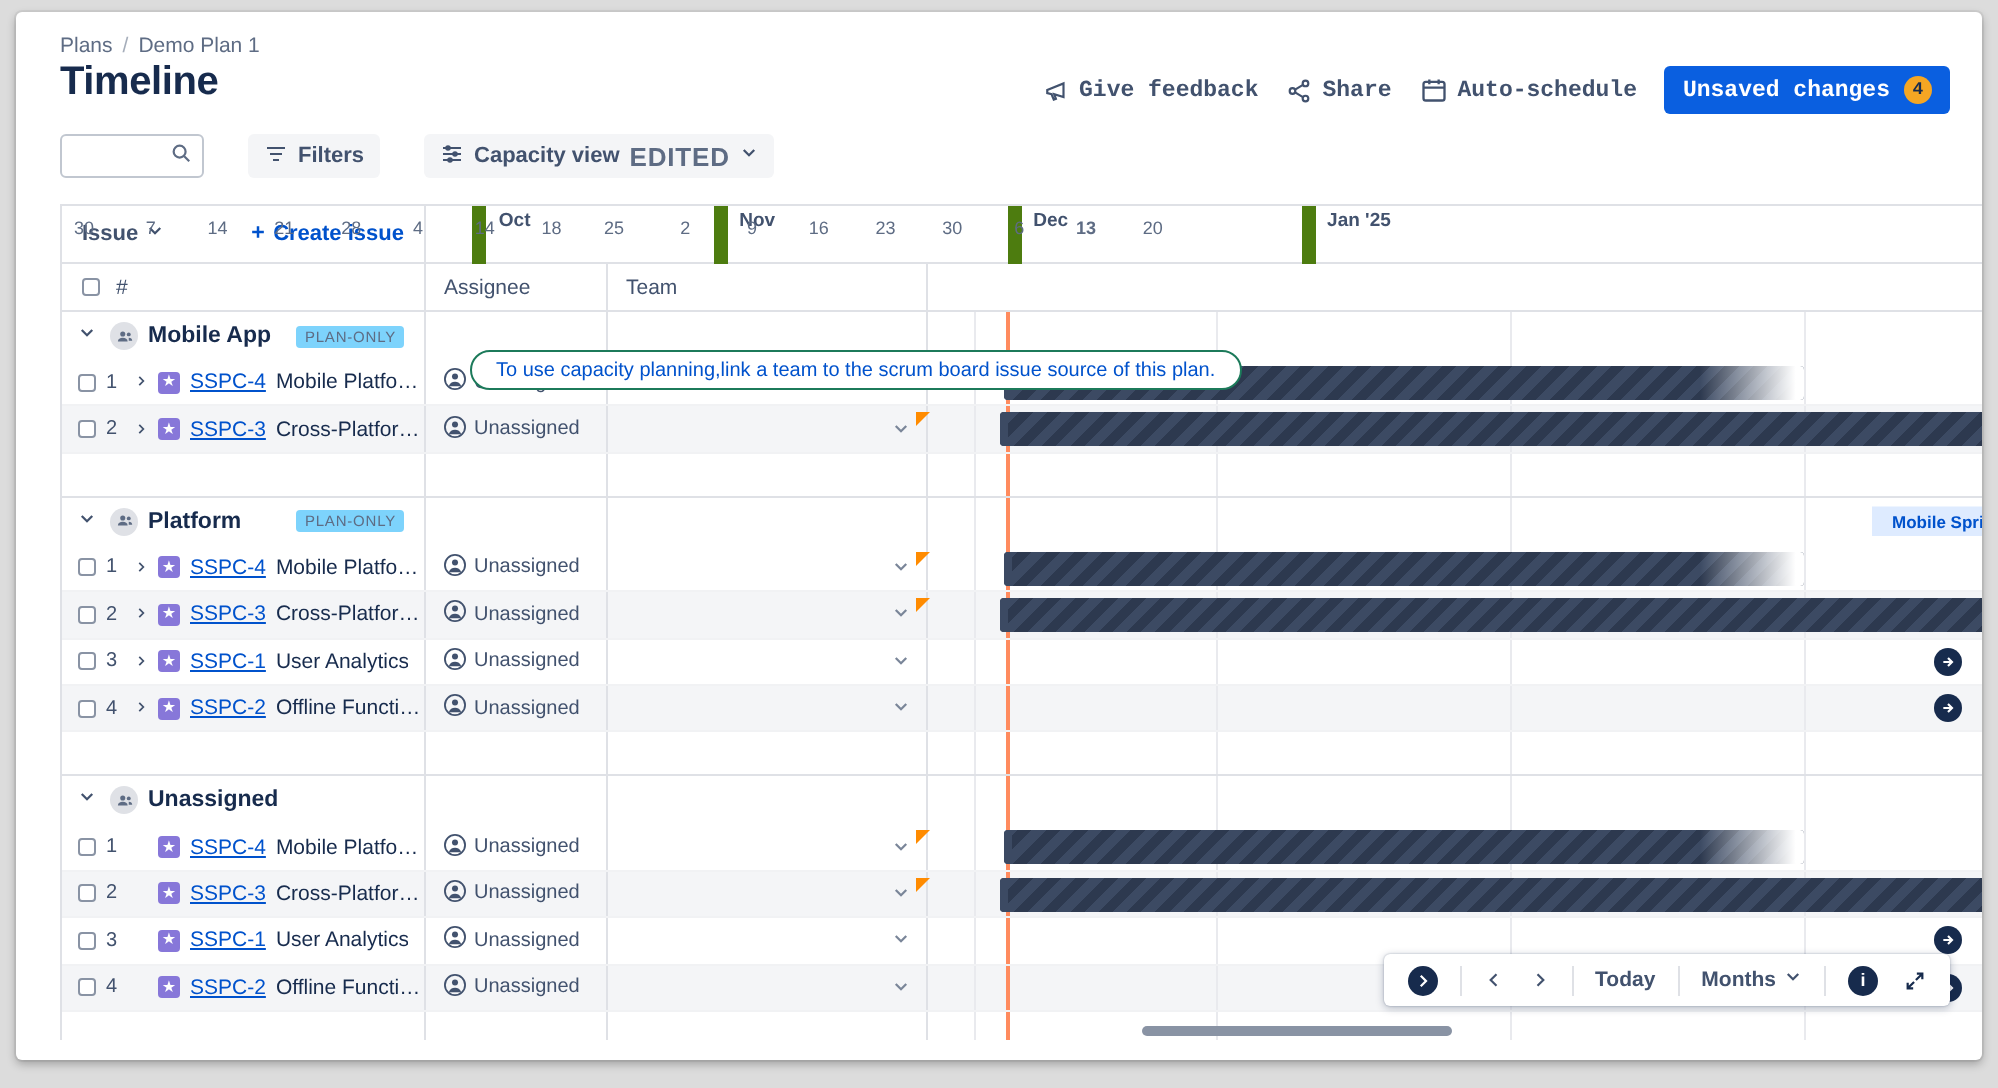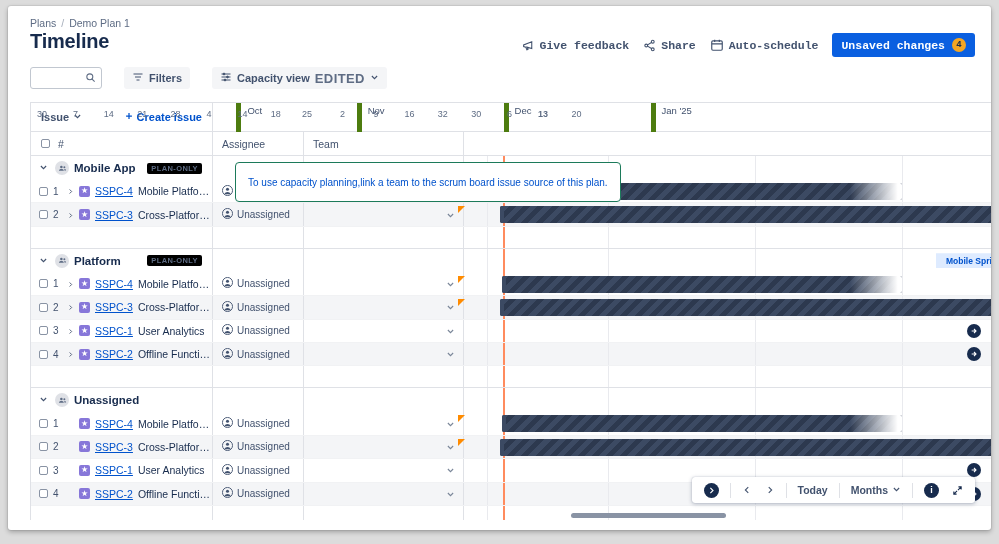--- a/index.html
+++ b/index.html
@@ -135,22 +135,22 @@
     width: 160px; border-left: 1px solid #dfe1e6;
     display: flex; align-items: center; padding-left: 9px;
     font-size: 10.5px; color: #42526e;
   }
   .sh-pad { flex: 1; border-left: 1px solid #dfe1e6; }
 
   
   .monthbar { position: absolute; left: 0; top: 0; right: 0; height: 29px; }
   .month {
     position: absolute; top: 0; height: 29px;
-    border-left: 5px solid #4d7c0f;
-    font-size: 9.5px; color: #42526e; font-weight: normal;
+    border-left: 7px solid #4d7c0f;
+    font-size: 9.5px; color: #42526e; font-weight: bold;
     padding: 2px 0 0 6px;
   }
   .weekbar { position: absolute; left: 0; top: 0; right: 0; height: 24px; }
   .week {
     position: absolute; top: 6px;
     font-size: 9px; color: #5e6c84; transform: translateX(-50%);
   }
 
   
   .body { position: relative; height: 365px; }
@@ -195,22 +195,22 @@
   }
   .isum { color: #172b4d; font-size: 10.5px; overflow: hidden; text-overflow: ellipsis; }
 
   .grp-icon {
     width: 14px; height: 14px; border-radius: 50%; background: #dfe1e6;
     display: flex; align-items: center; justify-content: center; flex: none;
   }
   .grp-name { font-size: 11.5px; font-weight: bold; color: #172b4d; }
   .tag-planonly {
     margin-left: auto; margin-right: 10px;
-    font-size: 7.5px; font-weight: bold; color: #5e6c84;
-    letter-spacing: .4px; background: #000000; border-radius: 2px; padding: 1px 4px;
+    font-size: 7.5px; font-weight: normal; color: #5e6c84;
+    letter-spacing: .4px; background: #7dd3fc; border-radius: 2px; padding: 1px 4px;
   }
 
   
   .gantt-bg { position: absolute; inset: 0; overflow: hidden; pointer-events: none; }
   .gl { position: absolute; top: 0; bottom: 0; width: 1px; background: #e9eaee; }
   .today-line { position: absolute; top: 0; bottom: 0; width: 1.5px; background: #ff8b5e; }
 
   .bar {
     position: absolute; height: 17px; top: 3px; border-radius: 2px;
     background-image: repeating-linear-gradient(-45deg,
@@ -412,21 +412,21 @@
             <div class="week" style="left: 77.8px;">14</div>
             <div class="week" style="left: 111.2px;">21</div>
             <div class="week" style="left: 144.6px;">28</div>
             <div class="week" style="left: 178px;">4</div>
             <div class="week" style="left: 211.4px;">14</div>
             <div class="week" style="left: 244.8px;">18</div>
             <div class="week" style="left: 276px;">25</div>
             <div class="week" style="left: 311.6px;">2</div>
             <div class="week" style="left: 345px;">9</div>
             <div class="week" style="left: 378.4px;">16</div>
-            <div class="week" style="left: 411.8px;">32</div>
+            <div class="week" style="left: 411.8px;">23</div>
             <div class="week" style="left: 445.2px;">30</div>
             <div class="week" style="left: 478.6px;">6</div>
             <div class="week" style="left: 512px; font-weight: bold;">13</div>
             <div class="week" style="left: 545.4px;">20</div>
           </div>
       </div>
     </div>
 
     <div class="body">
       <div id="rows">
@@ -932,21 +932,21 @@
                 <div class="gl" style="left:23.4px"></div>
                 <div class="gl" style="left:143.64px"></div>
                 <div class="gl" style="left:290.59999999999997px"></div>
                 <div class="gl" style="left:437.56px"></div>
                 <div class="today-line" style="left:39.39px"></div>
               </div>
             </div>
           </div>
         </div>
 
-      <div class="cap-banner" style="left:204px; top:6px; height:40px;">
+      <div class="cap-banner" style="left:204px; top:19px; height:20px;border-radius:11px;">
         <span>To use capacity planning,link a team to the scrum board issue source of this plan.</span>
       </div>
 
       <div class="tl-toolbar">
         <div class="tl-btn">
           <span class="circ-dark">
             <svg width="9" height="9" viewBox="0 0 24 24" fill="none" stroke="#fff" stroke-width="3">
                 <path d="M9 5l7 7-7 7"></path>
               </svg>
           </span>

